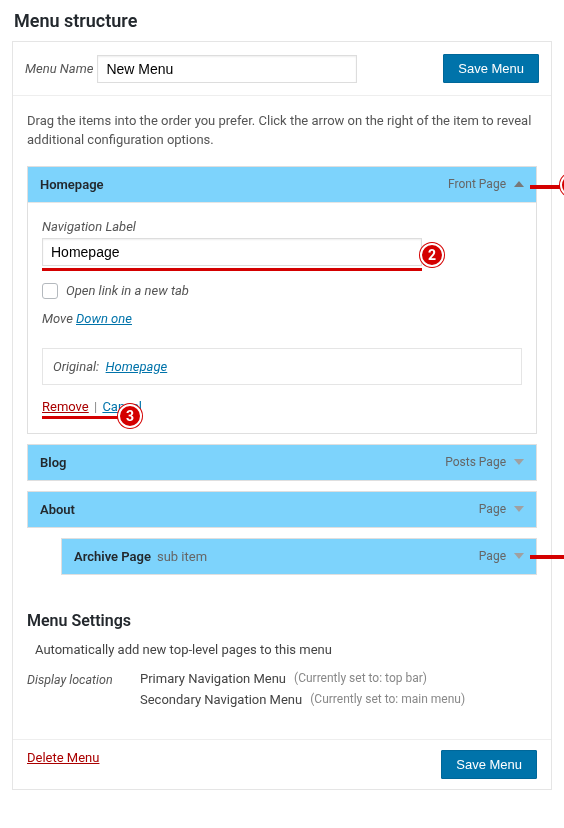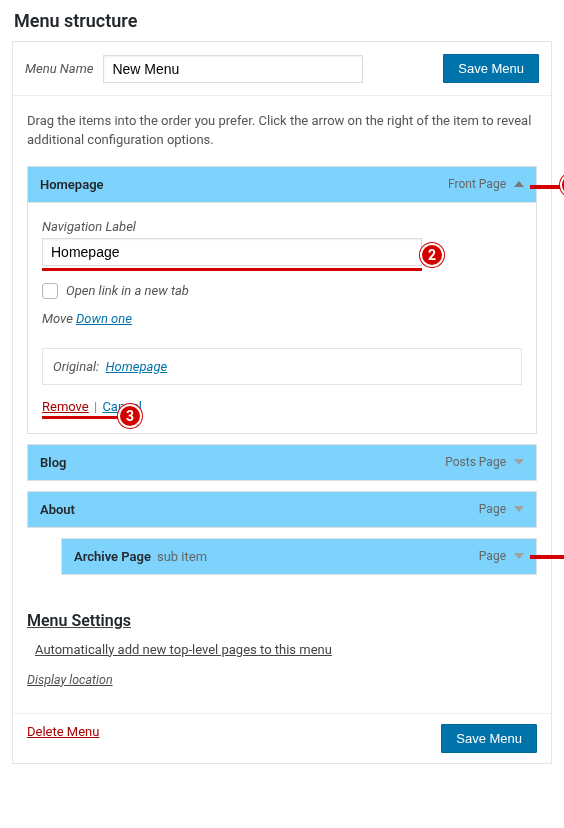--- a/index.html
+++ b/index.html
@@ -18,21 +18,21 @@
     }
     .panel {
       border: 1px solid #e5e5e5;
       margin: 0 12px 12px 12px;
     }
     .menu-name-row {
       display: flex;
       align-items: center;
       padding: 12px 12px;
       border-bottom: 1px solid #eee;
-      gap: 10px;
+      gap: 4px;
     }
     .menu-name-label {
       font-style: italic;
       color: #555;
     }
     .menu-name-input {
       flex: 0 0 260px;
       height: 28px;
       padding: 2px 8px;
       border: 1px solid #ddd;
@@ -165,21 +165,20 @@
       color: #a00;
       text-decoration: underline;
     }
     .link-cancel {
       color: #0073aa;
       text-decoration: underline;
     }
     .pipe { color: #888; margin: 0 2px; }
     .settings-block {
       padding: 4px 14px 18px 14px;
-      text-decoration: underline;
     }
     .settings-title {
       font-size: 16px;
       font-weight: 600;
       color: #23282d;
       margin-bottom: 12px;
     }
     .setting-row {
       display: flex;
       margin-bottom: 8px;
@@ -338,20 +337,32 @@
       <div class="setting-options">
         <div class="opt-row">
           <span class="cb"></span>
           <span>Automatically add new top-level pages to this menu</span>
         </div>
       </div>
     </div>
 
     <div class="setting-row">
       <div class="setting-label">Display location</div>
+      <div class="setting-options">
+        <div class="opt-row">
+          <span class="cb"></span>
+          <span>Primary Navigation Menu</span>
+          <span class="hint">(Currently set to: top bar)</span>
+        </div>
+        <div class="opt-row">
+          <span class="cb"></span>
+          <span>Secondary Navigation Menu</span>
+          <span class="hint">(Currently set to: main menu)</span>
+        </div>
+      </div>
     </div>
   </div>
 
   <div class="footer-row">
     <a href="#" class="link-delete">Delete Menu</a>
     <div class="spacer"></div>
     <button class="btn-primary">Save Menu</button>
   </div>
 
 </div>

